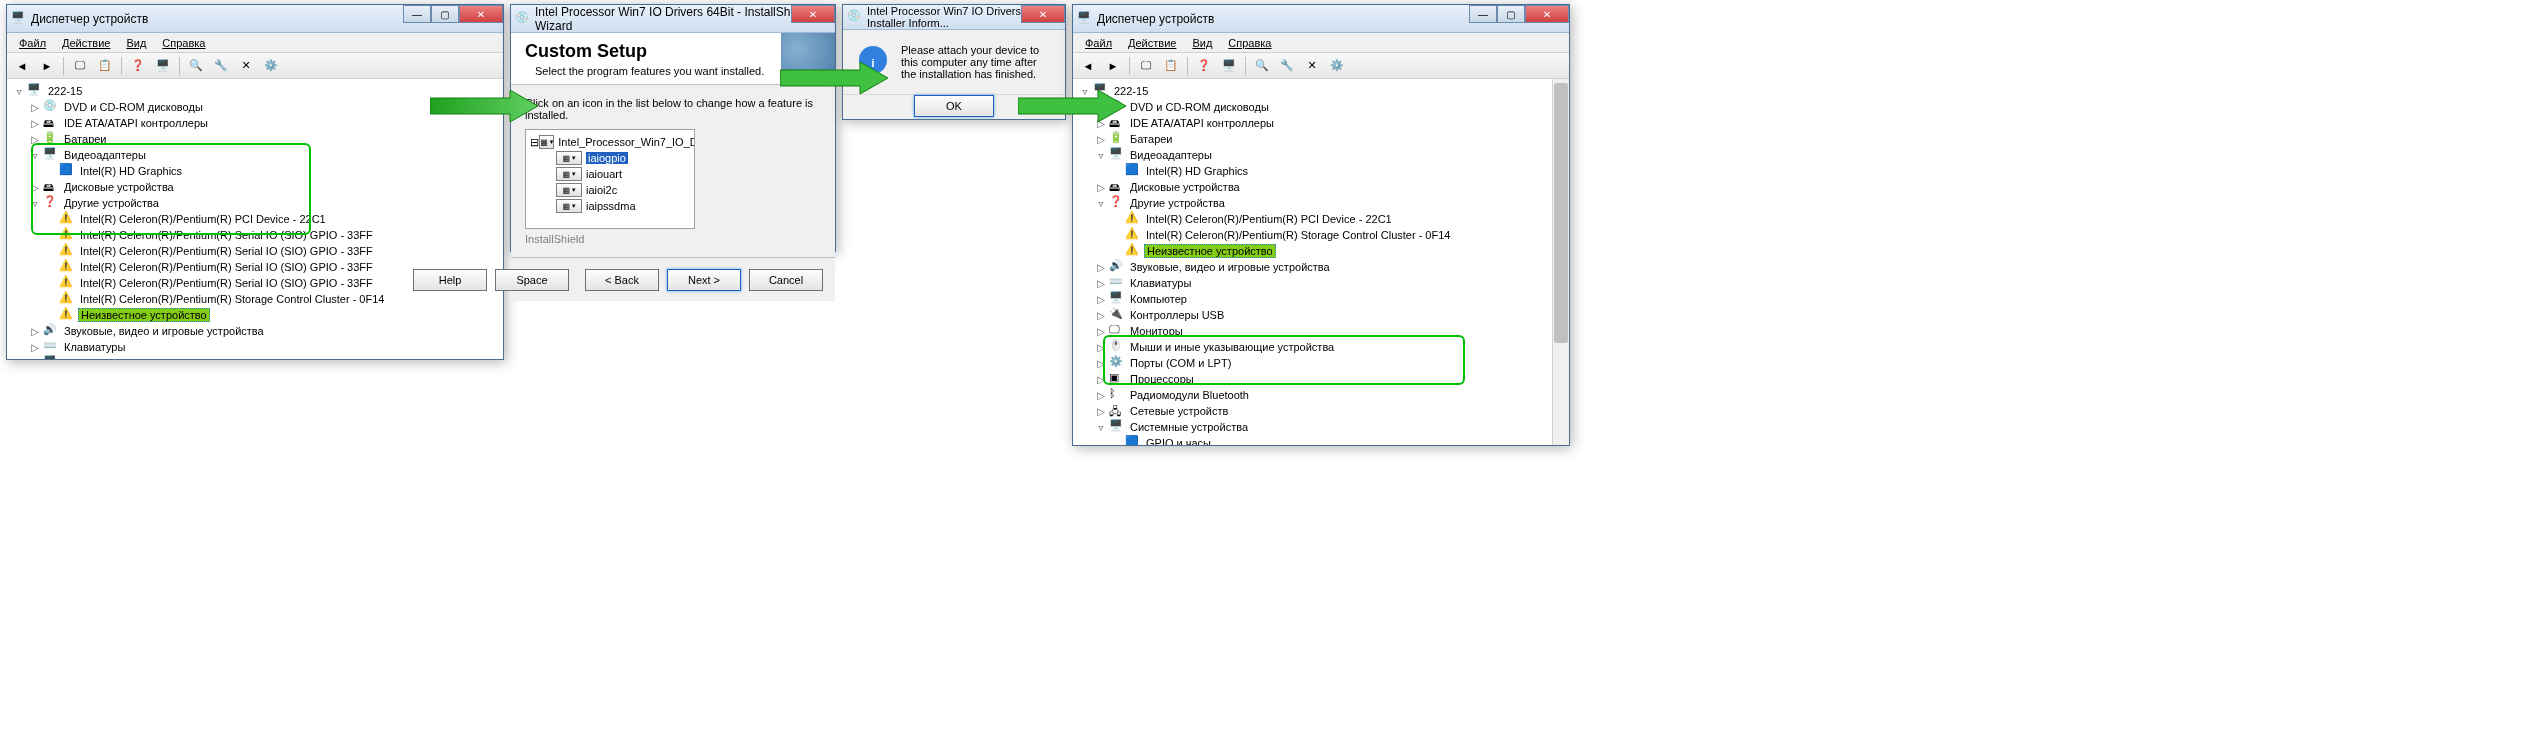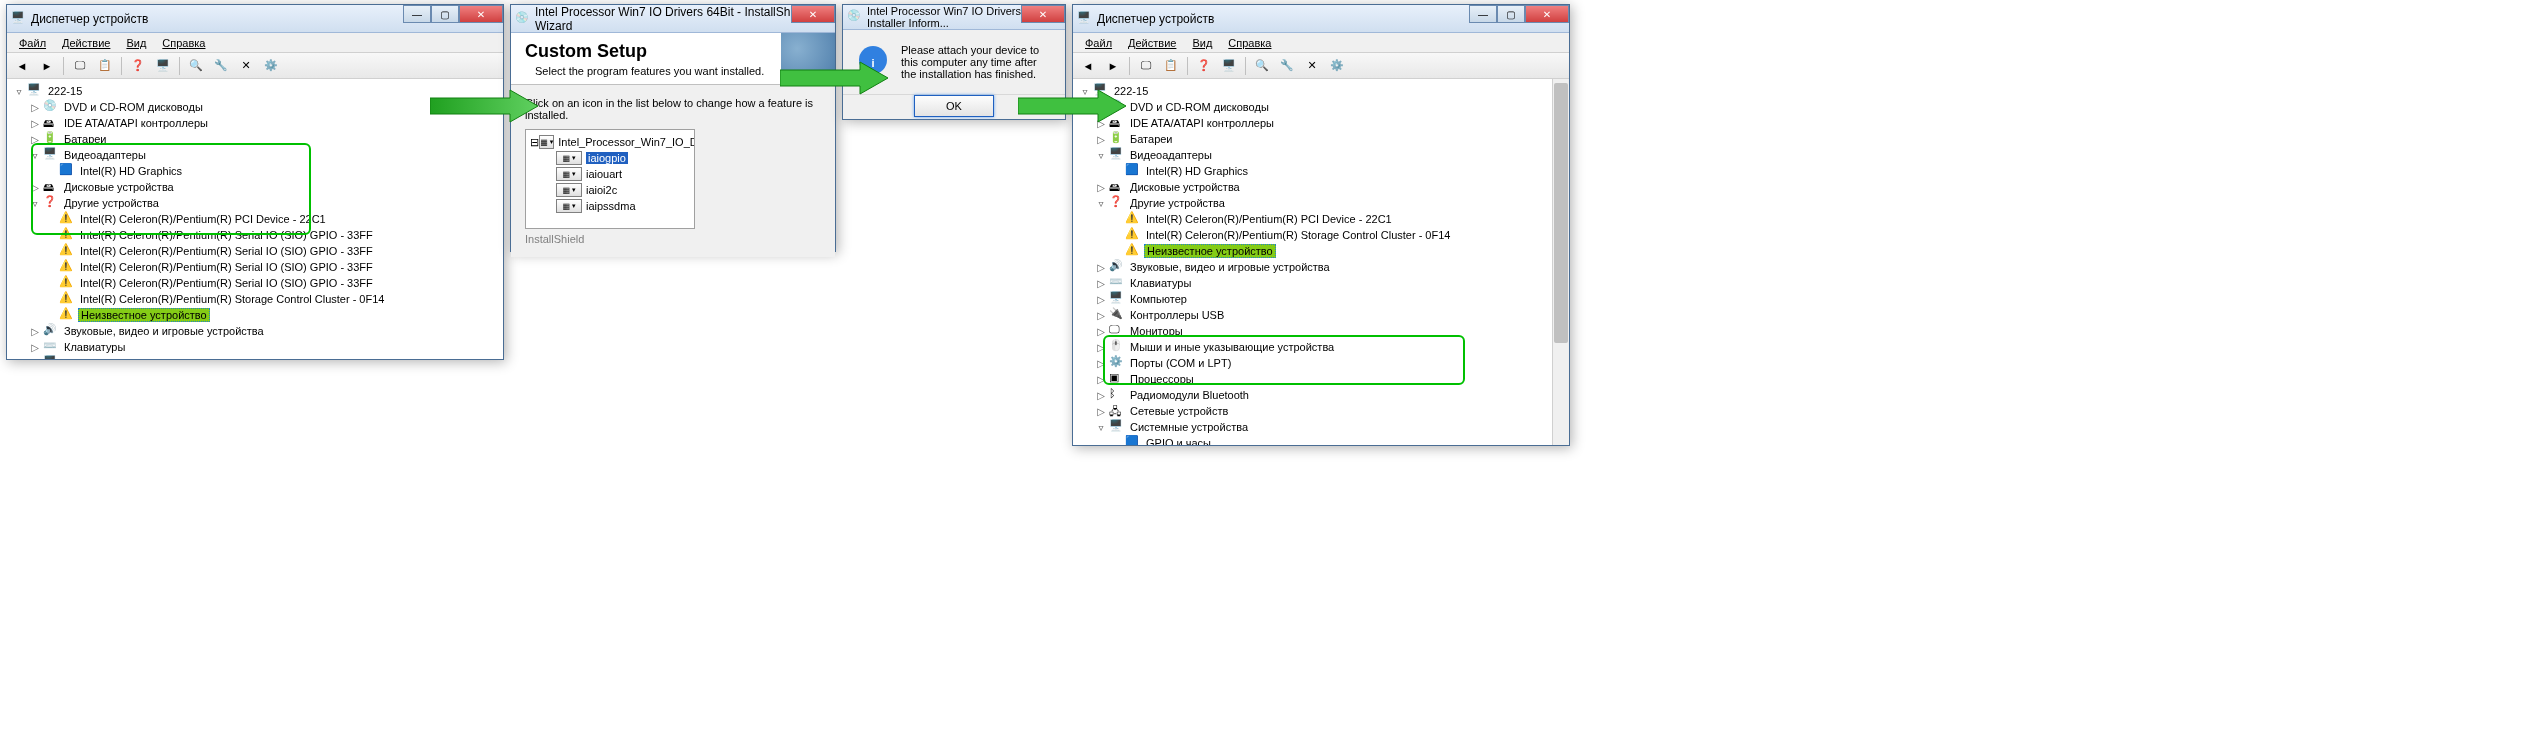--- a/index.html
+++ b/index.html
@@ -218,20 +218,28 @@
               <span class="ft">iaioi2c</span>
             </div>
           <div class="featrow" style="padding-left:26px">
               <span class="fic">▦</span>
               <span class="ft">iaipssdma</span>
             </div>
         </div>
       </div>
       <div style="color:#808080;margin-top:4px">InstallShield</div>
     </div>
+    <div class="instbuttons">
+      <button class="btn">Help</button>
+      <button class="btn">Space</button>
+      <div style="width:10px"></div>
+      <button class="btn">&lt; Back</button>
+      <button class="btn def">Next &gt;</button>
+      <button class="btn">Cancel</button>
+    </div>
   </div>
 </div>
 
 <div class="win" style="left:842px;top:4px;width:224px;height:116px">
   <div class="titlebar">
     <span class="ticon">💿</span>
     <span class="ttext" style="font-size:11px">Intel Processor Win7 IO Drivers 64Bit Installer Inform...</span>
     <div class="winbtns">
       <div class="winbtn close2">✕</div>
     </div>

